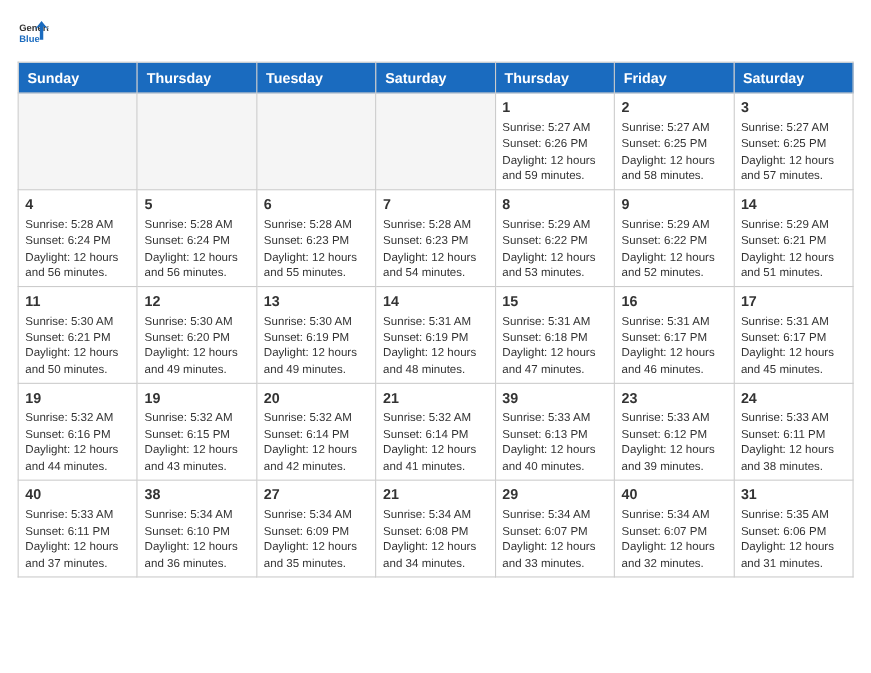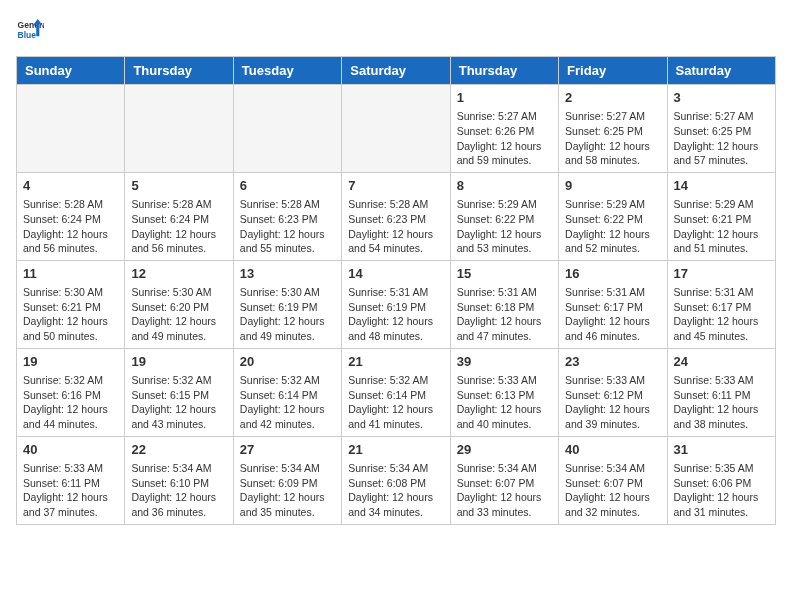--- a/index.html
+++ b/index.html
@@ -205,21 +205,21 @@
           <span class="day-number">24</span>
           <div class="day-info">Sunrise: 5:33 AM<br>Sunset: 6:11 PM<br>Daylight: 12 hours and 38 minutes.</div>
         </td>
       </tr>
       <tr class="week-row">
         <td>
           <span class="day-number">40</span>
           <div class="day-info">Sunrise: 5:33 AM<br>Sunset: 6:11 PM<br>Daylight: 12 hours and 37 minutes.</div>
         </td>
         <td>
-          <span class="day-number">22</span>
+          <span class="day-number">38</span>
           <div class="day-info">Sunrise: 5:34 AM<br>Sunset: 6:10 PM<br>Daylight: 12 hours and 36 minutes.</div>
         </td>
         <td>
           <span class="day-number">27</span>
           <div class="day-info">Sunrise: 5:34 AM<br>Sunset: 6:09 PM<br>Daylight: 12 hours and 35 minutes.</div>
         </td>
         <td>
           <span class="day-number">21</span>
           <div class="day-info">Sunrise: 5:34 AM<br>Sunset: 6:08 PM<br>Daylight: 12 hours and 34 minutes.</div>
         </td>

